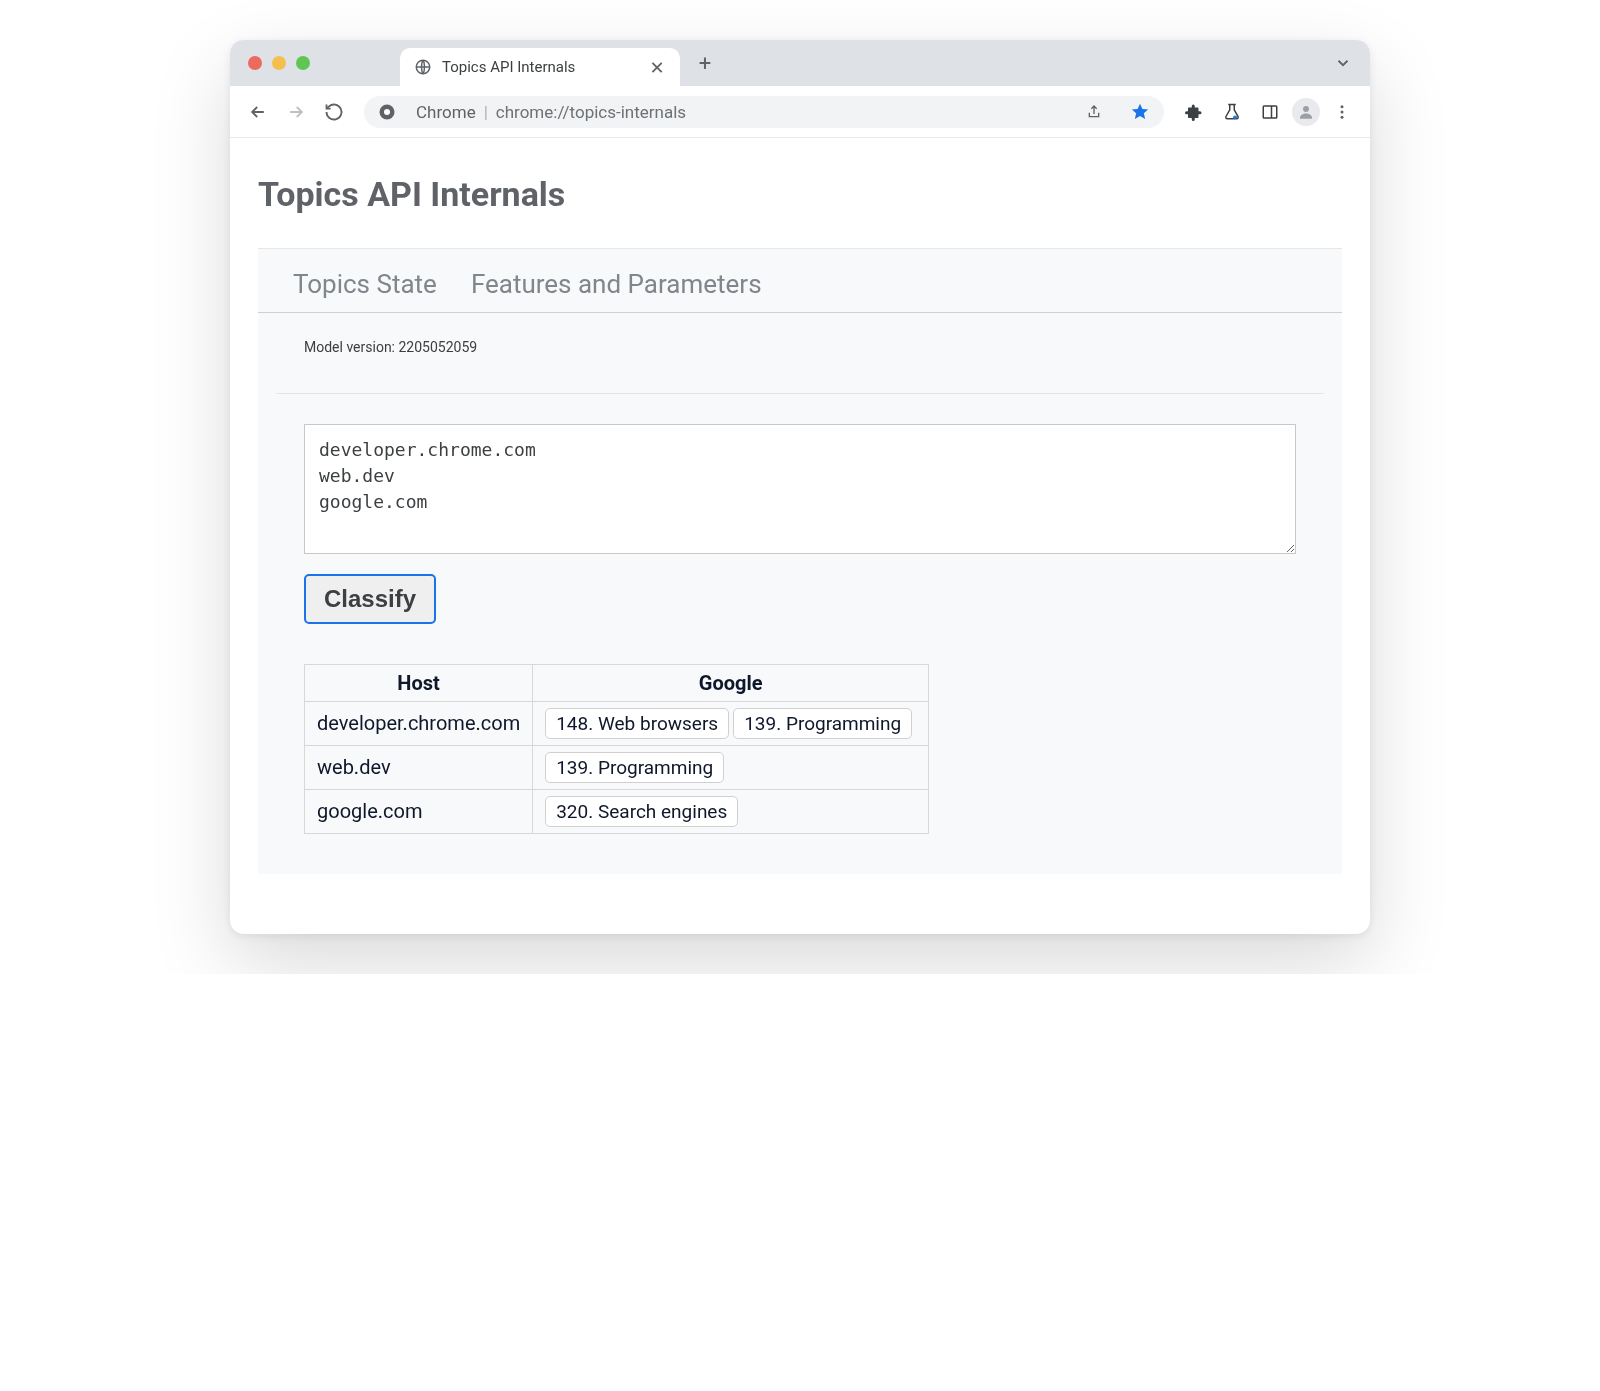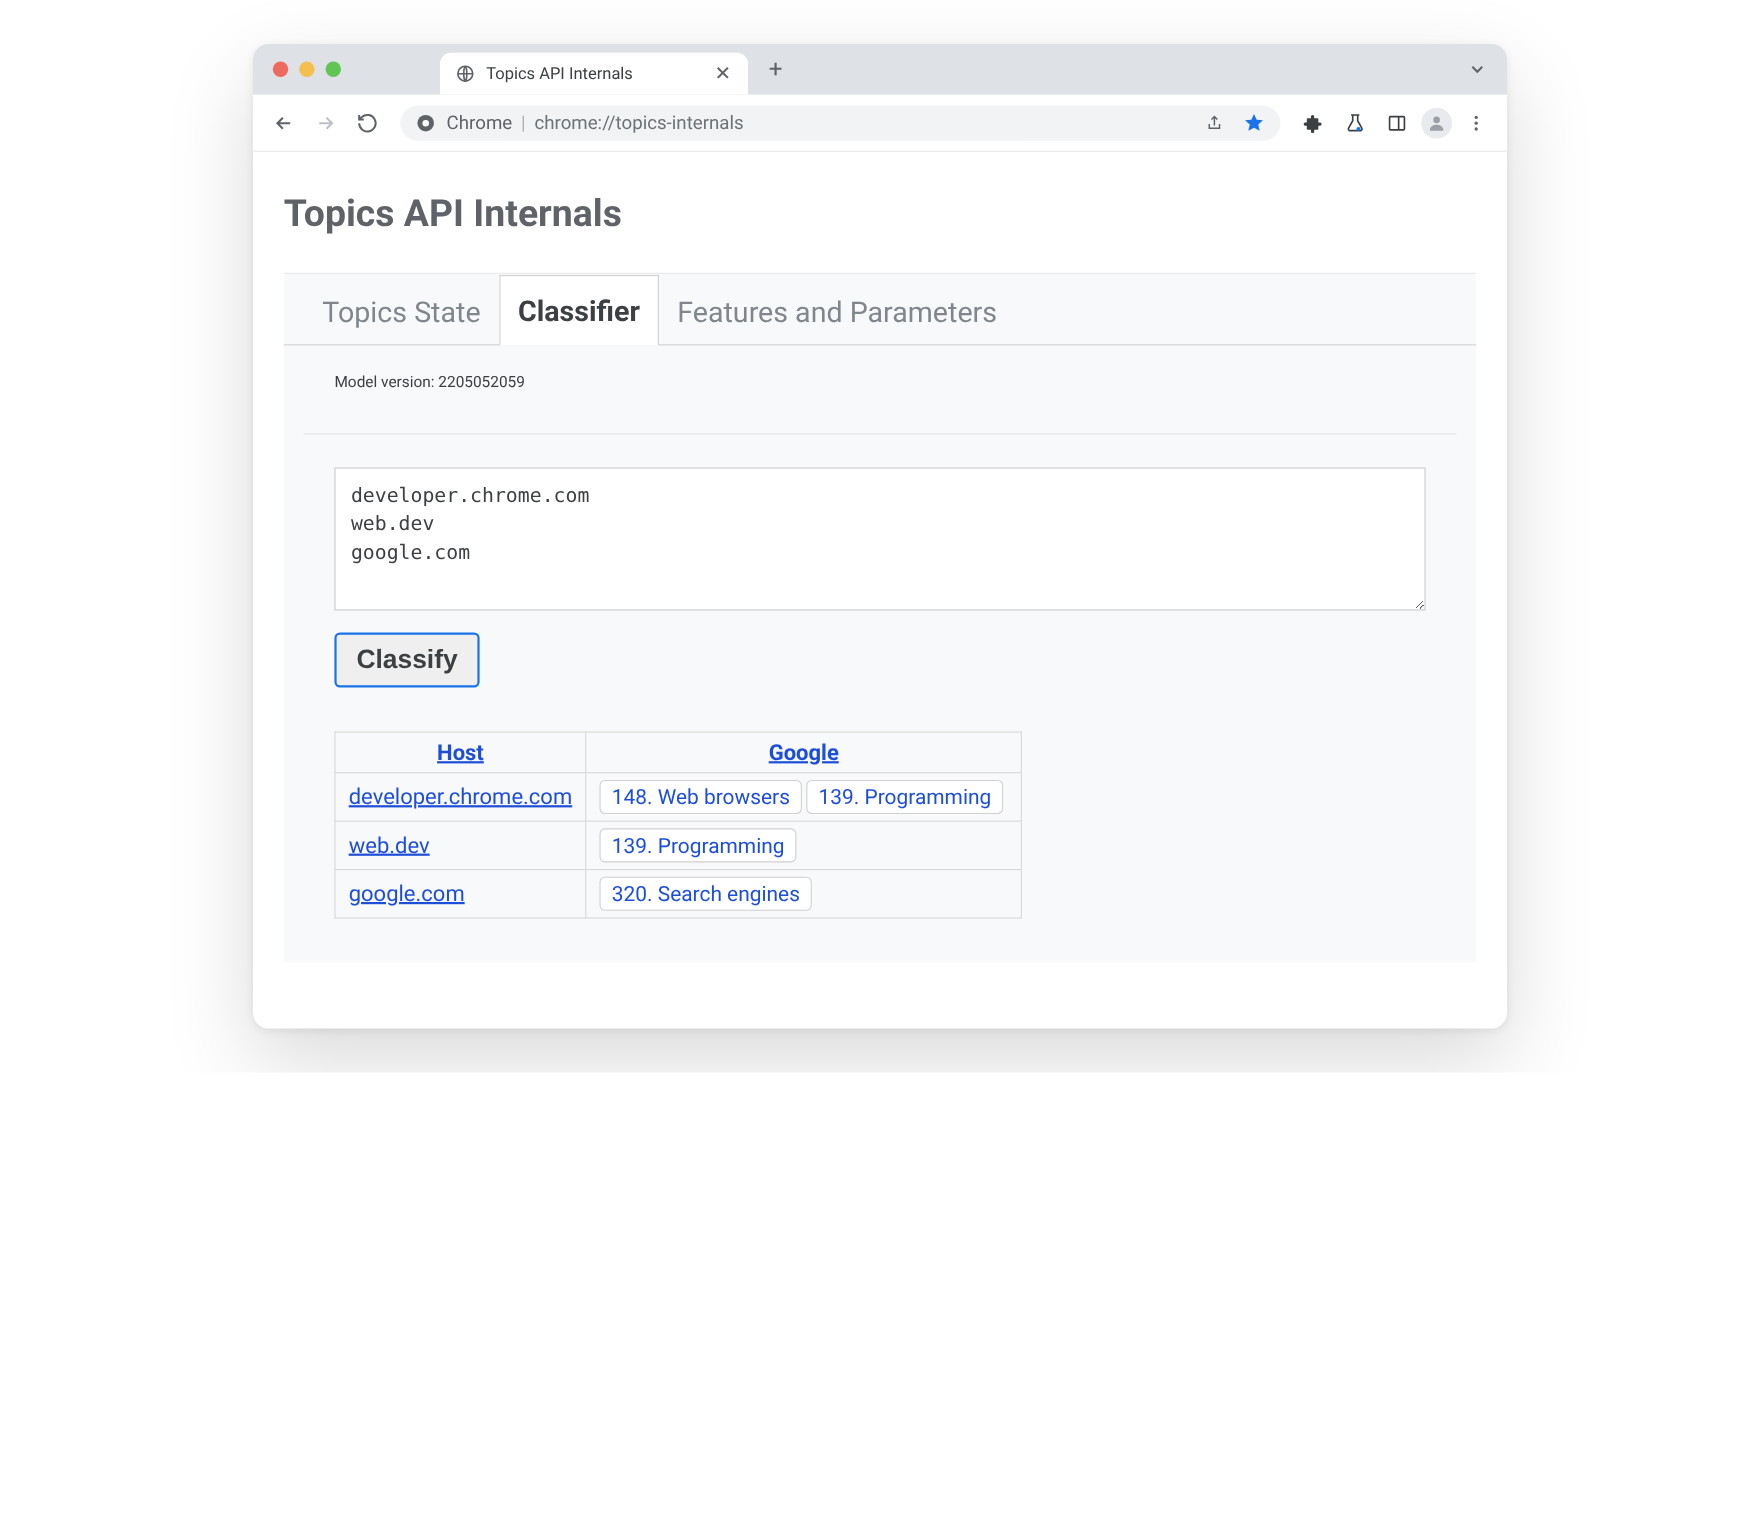--- a/index.html
+++ b/index.html
@@ -101,21 +101,21 @@
     .tb-btn.disabled { color: #bdc1c6; }
     .omnibox {
       flex: 1;
       background: #f1f3f4;
       border-radius: 22px;
       height: 32px;
       display: flex;
       align-items: center;
       padding: 0 14px;
       margin: 0 8px;
-      gap: 10px;
+      gap: 20px;
       color: #5f6368;
     }
     .omnibox .url-label { font-size: 17px; }
     .omnibox .url-label .sep { color: #adb1b6; margin: 0 8px; }
     .omnibox .url-path { color: #6d7277; }
     .omnibox-spacer { flex: 1; }
     .star-filled { color: #1a73e8; }
     .toolbar-right {
       display: flex; align-items: center; gap: 6px;
     }
@@ -204,22 +204,21 @@
       border: 2px solid #1a73e8;
       border-radius: 5px;
       cursor: pointer;
     }
     .results {
       margin-top: 40px;
     }
     .results-table {
       border-collapse: collapse;
       font-size: 20px;
-      color: #1d4ed8;
-      text-decoration: underline;
+      color: #0f172a;
     }
     .results-table th {
       font-weight: 700;
       padding: 6px 24px;
       border: 1px solid #d8d8d8;
       background: #f8f9fa;
       text-align: center;
     }
     .results-table td {
       border: 1px solid #d8d8d8;
@@ -338,21 +337,20 @@
       </div>
     </div>
   </div>
 
   <div class="page">
     <h1 class="page-title">Topics API Internals</h1>
 
     <div class="card">
       <div class="tabs-row">
         <div class="ptab">Topics State</div>
-        <div class="ptab active">Classifier</div>
         <div class="ptab">Features and Parameters</div>
       </div>
 
       <div class="model-block">
         <div class="model-info">
           <div>
             <span>Model version:</span>
             <span>2205052059</span>
           </div>
         </div>

